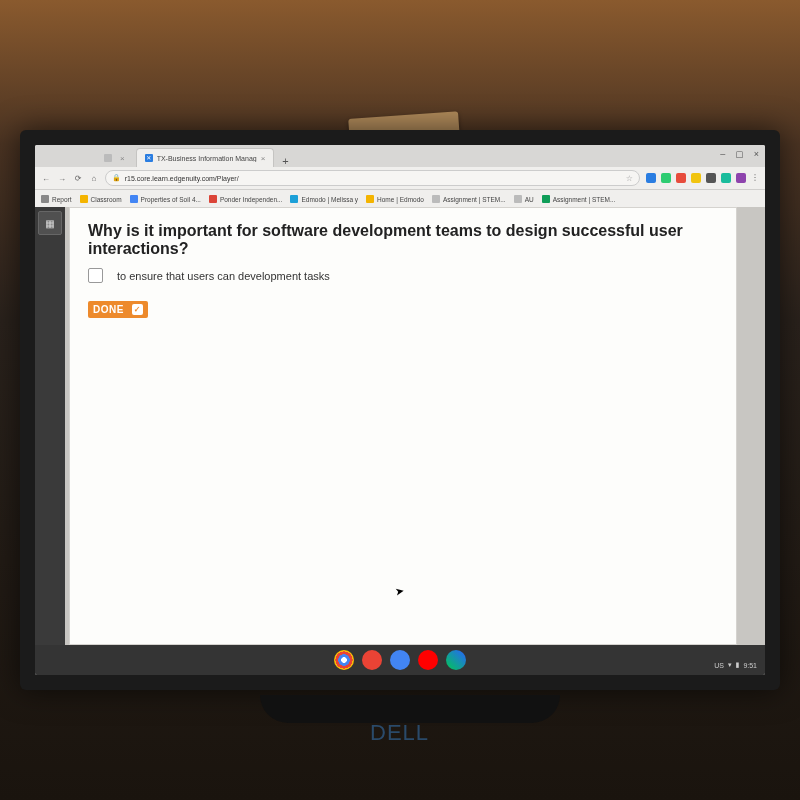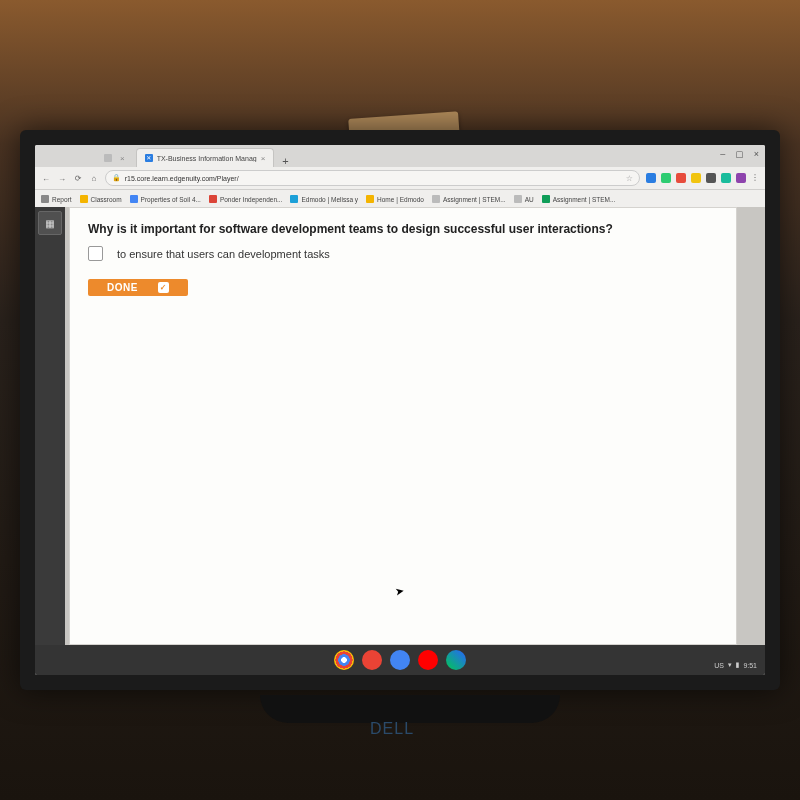--- a/index.html
+++ b/index.html
@@ -11,21 +11,21 @@
   .laptop-bezel{
     position:absolute;left:20px;top:130px;width:760px;height:560px;
     background:#1b1b1b;border-radius:6px;box-shadow:0 0 30px rgba(0,0,0,.6);
   }
   .tape{
     position:absolute;left:350px;top:115px;width:110px;height:55px;
     background:#b08a5a;transform:rotate(-4deg);border-radius:3px;
     box-shadow:0 2px 4px rgba(0,0,0,.4);
   }
   .hinge{position:absolute;left:260px;top:695px;width:300px;height:28px;background:#111;border-radius:0 0 120px 120px;}
-  .dell-logo{position:absolute;left:370px;top:720px;color:#2a4a6a;font-family:Arial;font-weight:300;font-size:16px;letter-spacing:1px;}
+  .dell-logo{position:absolute;left:370px;top:720px;color:#2a4a6a;font-family:Arial;font-weight:300;font-size:22px;letter-spacing:1px;}
   .screen{
     position:absolute;left:15px;top:15px;right:15px;bottom:15px;
     background:#e8e8e6;border-radius:2px;overflow:hidden;
     font-size:8px;color:#444;
   }
   
   .tabbar{display:flex;align-items:flex-end;height:22px;background:#d8d7d5;padding-left:60px;}
   .tab{display:flex;align-items:center;gap:4px;height:18px;padding:0 8px;background:#f0efed;border-radius:4px 4px 0 0;margin-right:2px;border:1px solid #c5c4c2;border-bottom:none;max-width:150px;}
   .tab.inactive{background:#d8d7d5;border-color:transparent;}
   .tab-title{white-space:nowrap;overflow:hidden;text-overflow:ellipsis;font-size:7px;}
@@ -40,25 +40,25 @@
   .ext-icons{display:flex;gap:5px;align-items:center;}
   .ext-icons span{width:10px;height:10px;border-radius:2px;display:inline-block;}
   .bookmarks{display:flex;align-items:center;height:18px;background:#f0efed;border-bottom:1px solid #d0cfcd;padding:0 6px;gap:8px;font-size:6.5px;color:#444;overflow:hidden;}
   .bm{display:flex;align-items:center;gap:3px;white-space:nowrap;cursor:pointer;}
   .bm-ico{width:8px;height:8px;border-radius:1px;display:inline-block;}
   
   .page-wrap{position:absolute;left:0;right:0;top:62px;bottom:30px;background:#c8c6c2;display:flex;}
   .toolcol{width:30px;background:#3a3a3a;padding-top:4px;display:flex;flex-direction:column;align-items:center;gap:4px;}
   .tool-btn{width:22px;height:22px;background:#505050;border:1px solid #666;border-radius:2px;display:flex;align-items:center;justify-content:center;color:#ddd;font-size:10px;cursor:pointer;}
   .content-card{flex:1;margin:0 28px 0 4px;background:#fdfdfb;border:1px solid #d5d3cf;padding:14px 18px;overflow:auto;}
-  .question{font-size:12px;font-weight:bold;color:#222;margin-bottom:10px;}
+  .question{font-size:16px;font-weight:bold;color:#222;margin-bottom:10px;}
   .opt-row{display:flex;align-items:center;gap:14px;margin:8px 0;}
   .chk{width:13px;height:13px;border:1px solid #999;background:#fff;border-radius:2px;cursor:pointer;flex-shrink:0;}
   .opt-text{font-size:11px;color:#333;}
-  .done-btn{display:inline-flex;align-items:center;gap:20px;margin-top:10px;background:#ed8a2c;color:#fff;font-weight:bold;font-size:10px;padding:3px 19px;border-radius:2px;cursor:pointer;letter-spacing:.5px;}
+  .done-btn{display:inline-flex;align-items:center;gap:8px;margin-top:10px;background:#ed8a2c;color:#fff;font-weight:bold;font-size:10px;padding:3px 5px;border-radius:2px;cursor:pointer;letter-spacing:.5px;}
   .done-check{background:#fff;color:#ed8a2c;width:11px;height:11px;border-radius:2px;display:flex;align-items:center;justify-content:center;font-size:8px;}
   
   .chrome-shelf{position:absolute;left:0;right:0;bottom:0;height:30px;background:rgba(20,20,20,.85);display:flex;align-items:center;justify-content:center;}
   .shelf-apps{display:flex;gap:8px;}
   .app-icon{width:20px;height:20px;border-radius:50%;cursor:pointer;}
   .status{position:absolute;right:8px;bottom:6px;color:#ccc;font-size:7px;display:flex;gap:4px;align-items:center;}
   .cursor{position:absolute;left:360px;top:440px;font-size:11px;color:#000;transform:rotate(-10deg);}
 </style>
 </head>
 <body>

